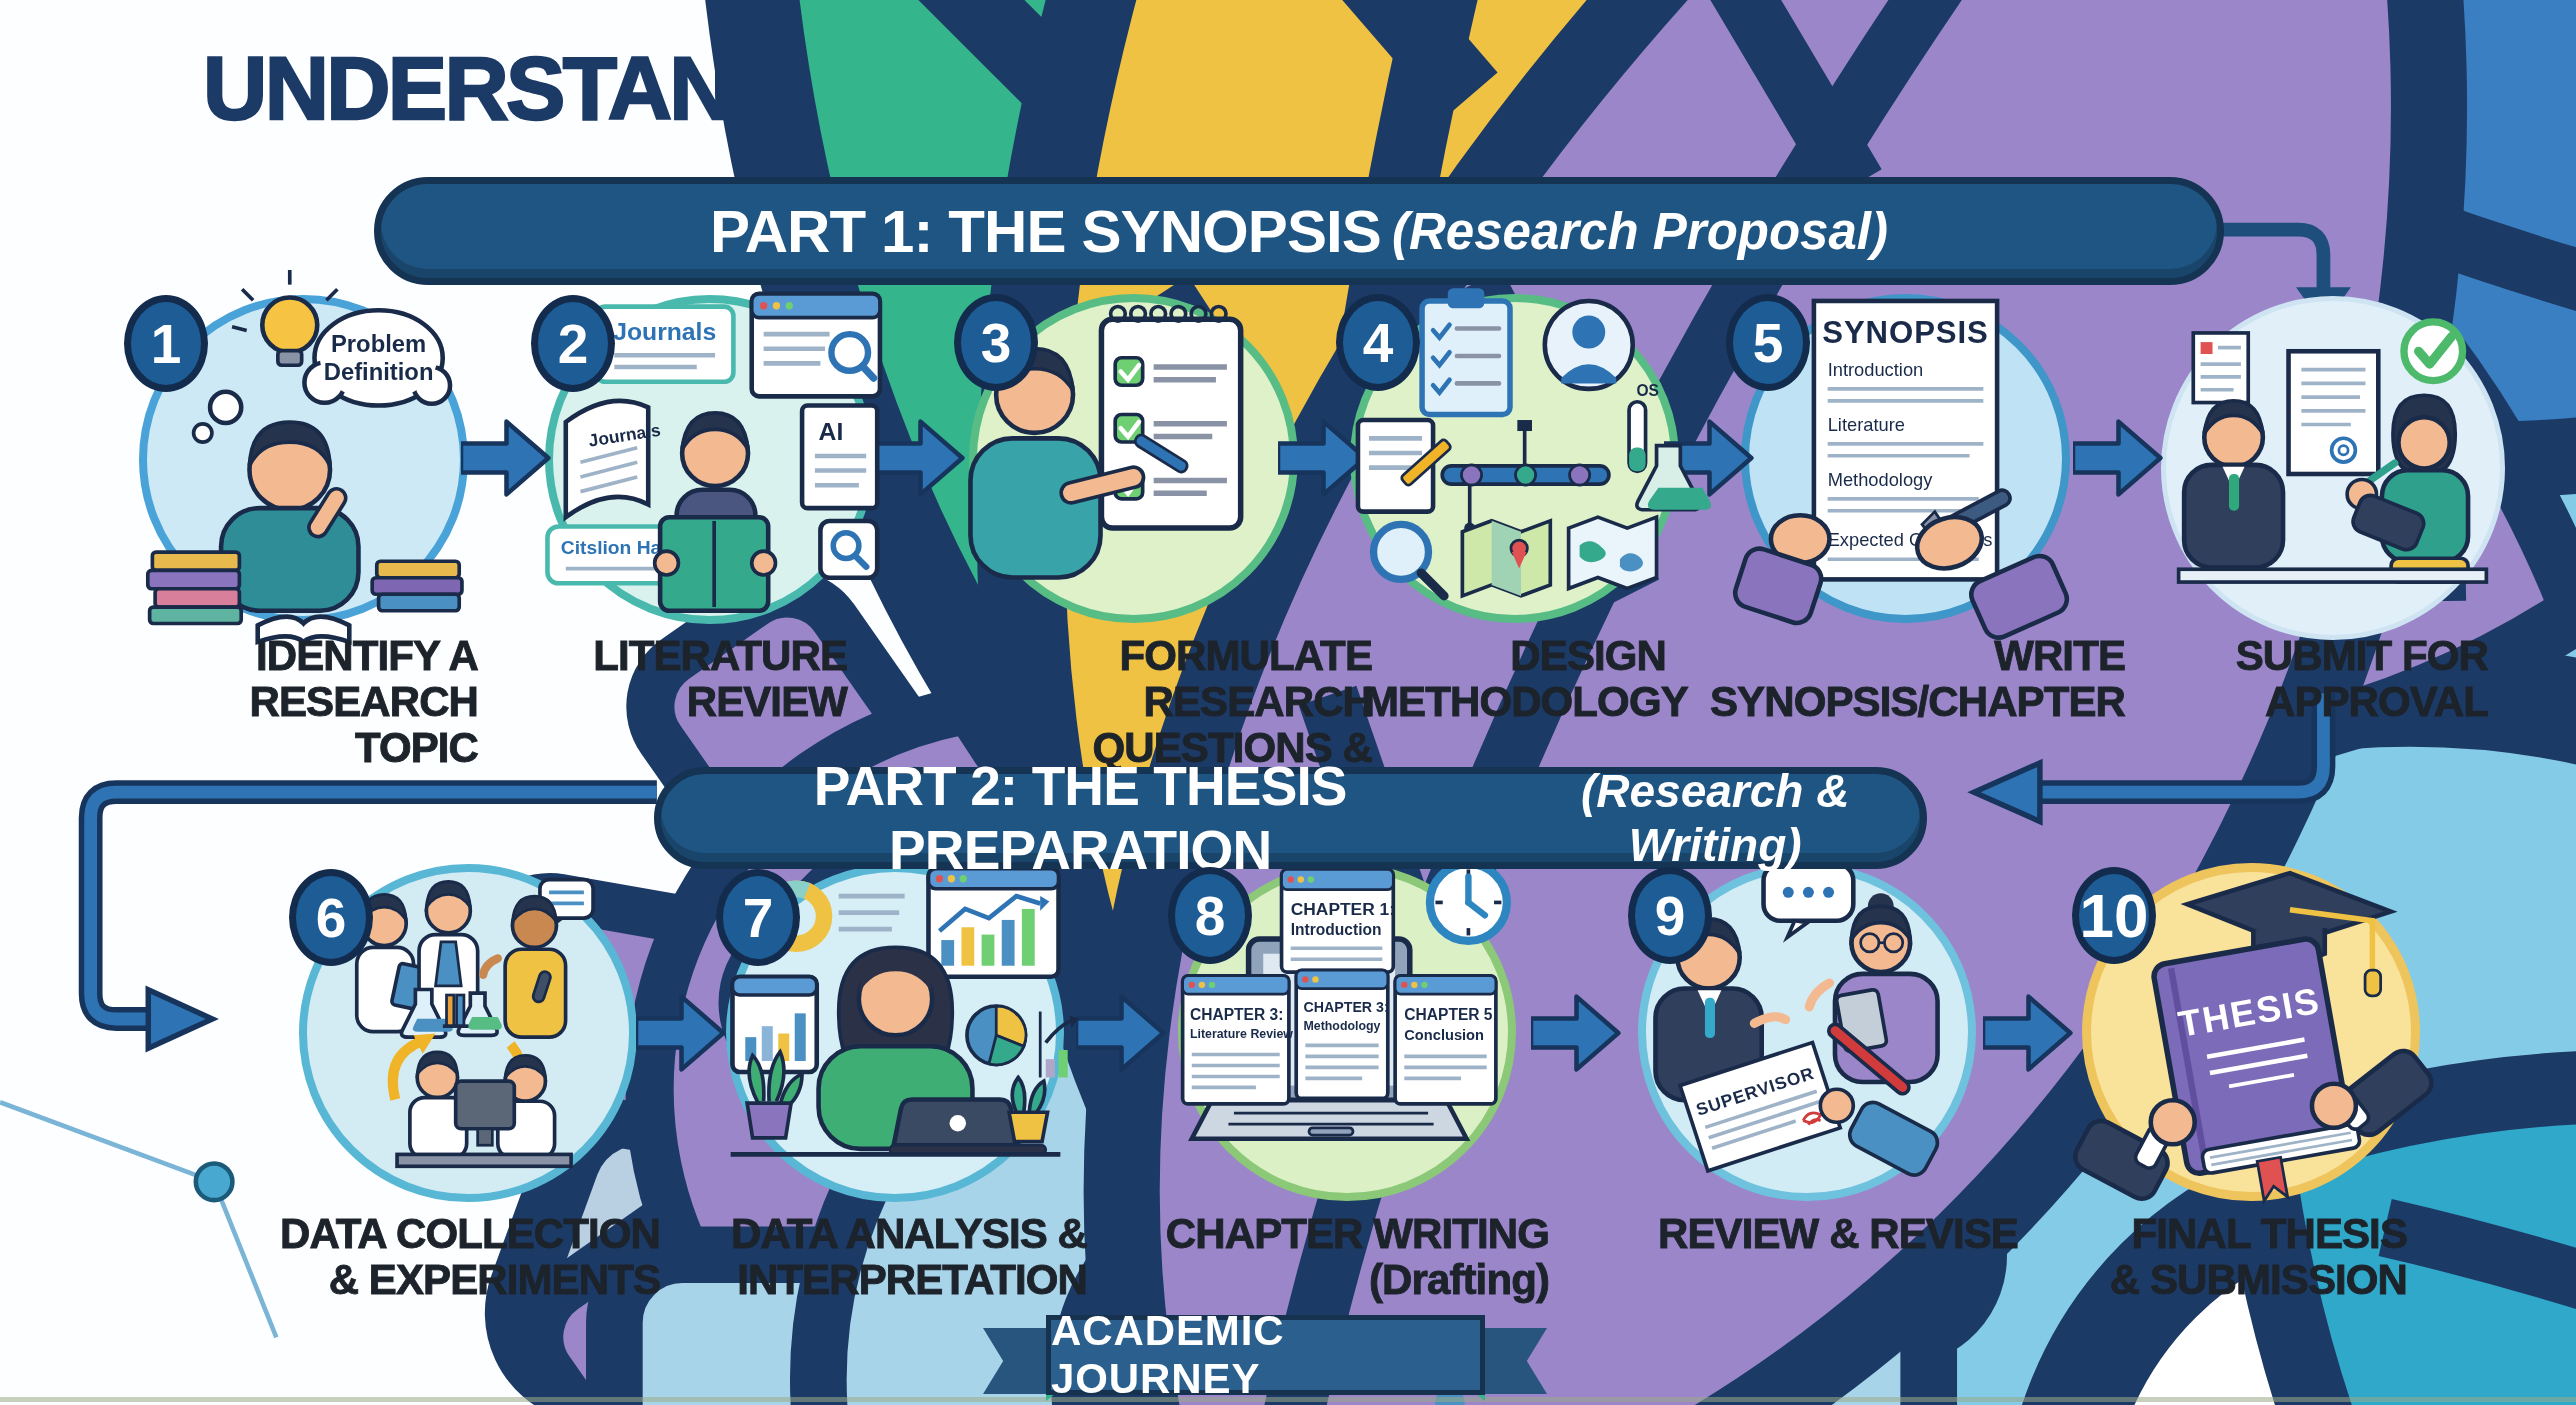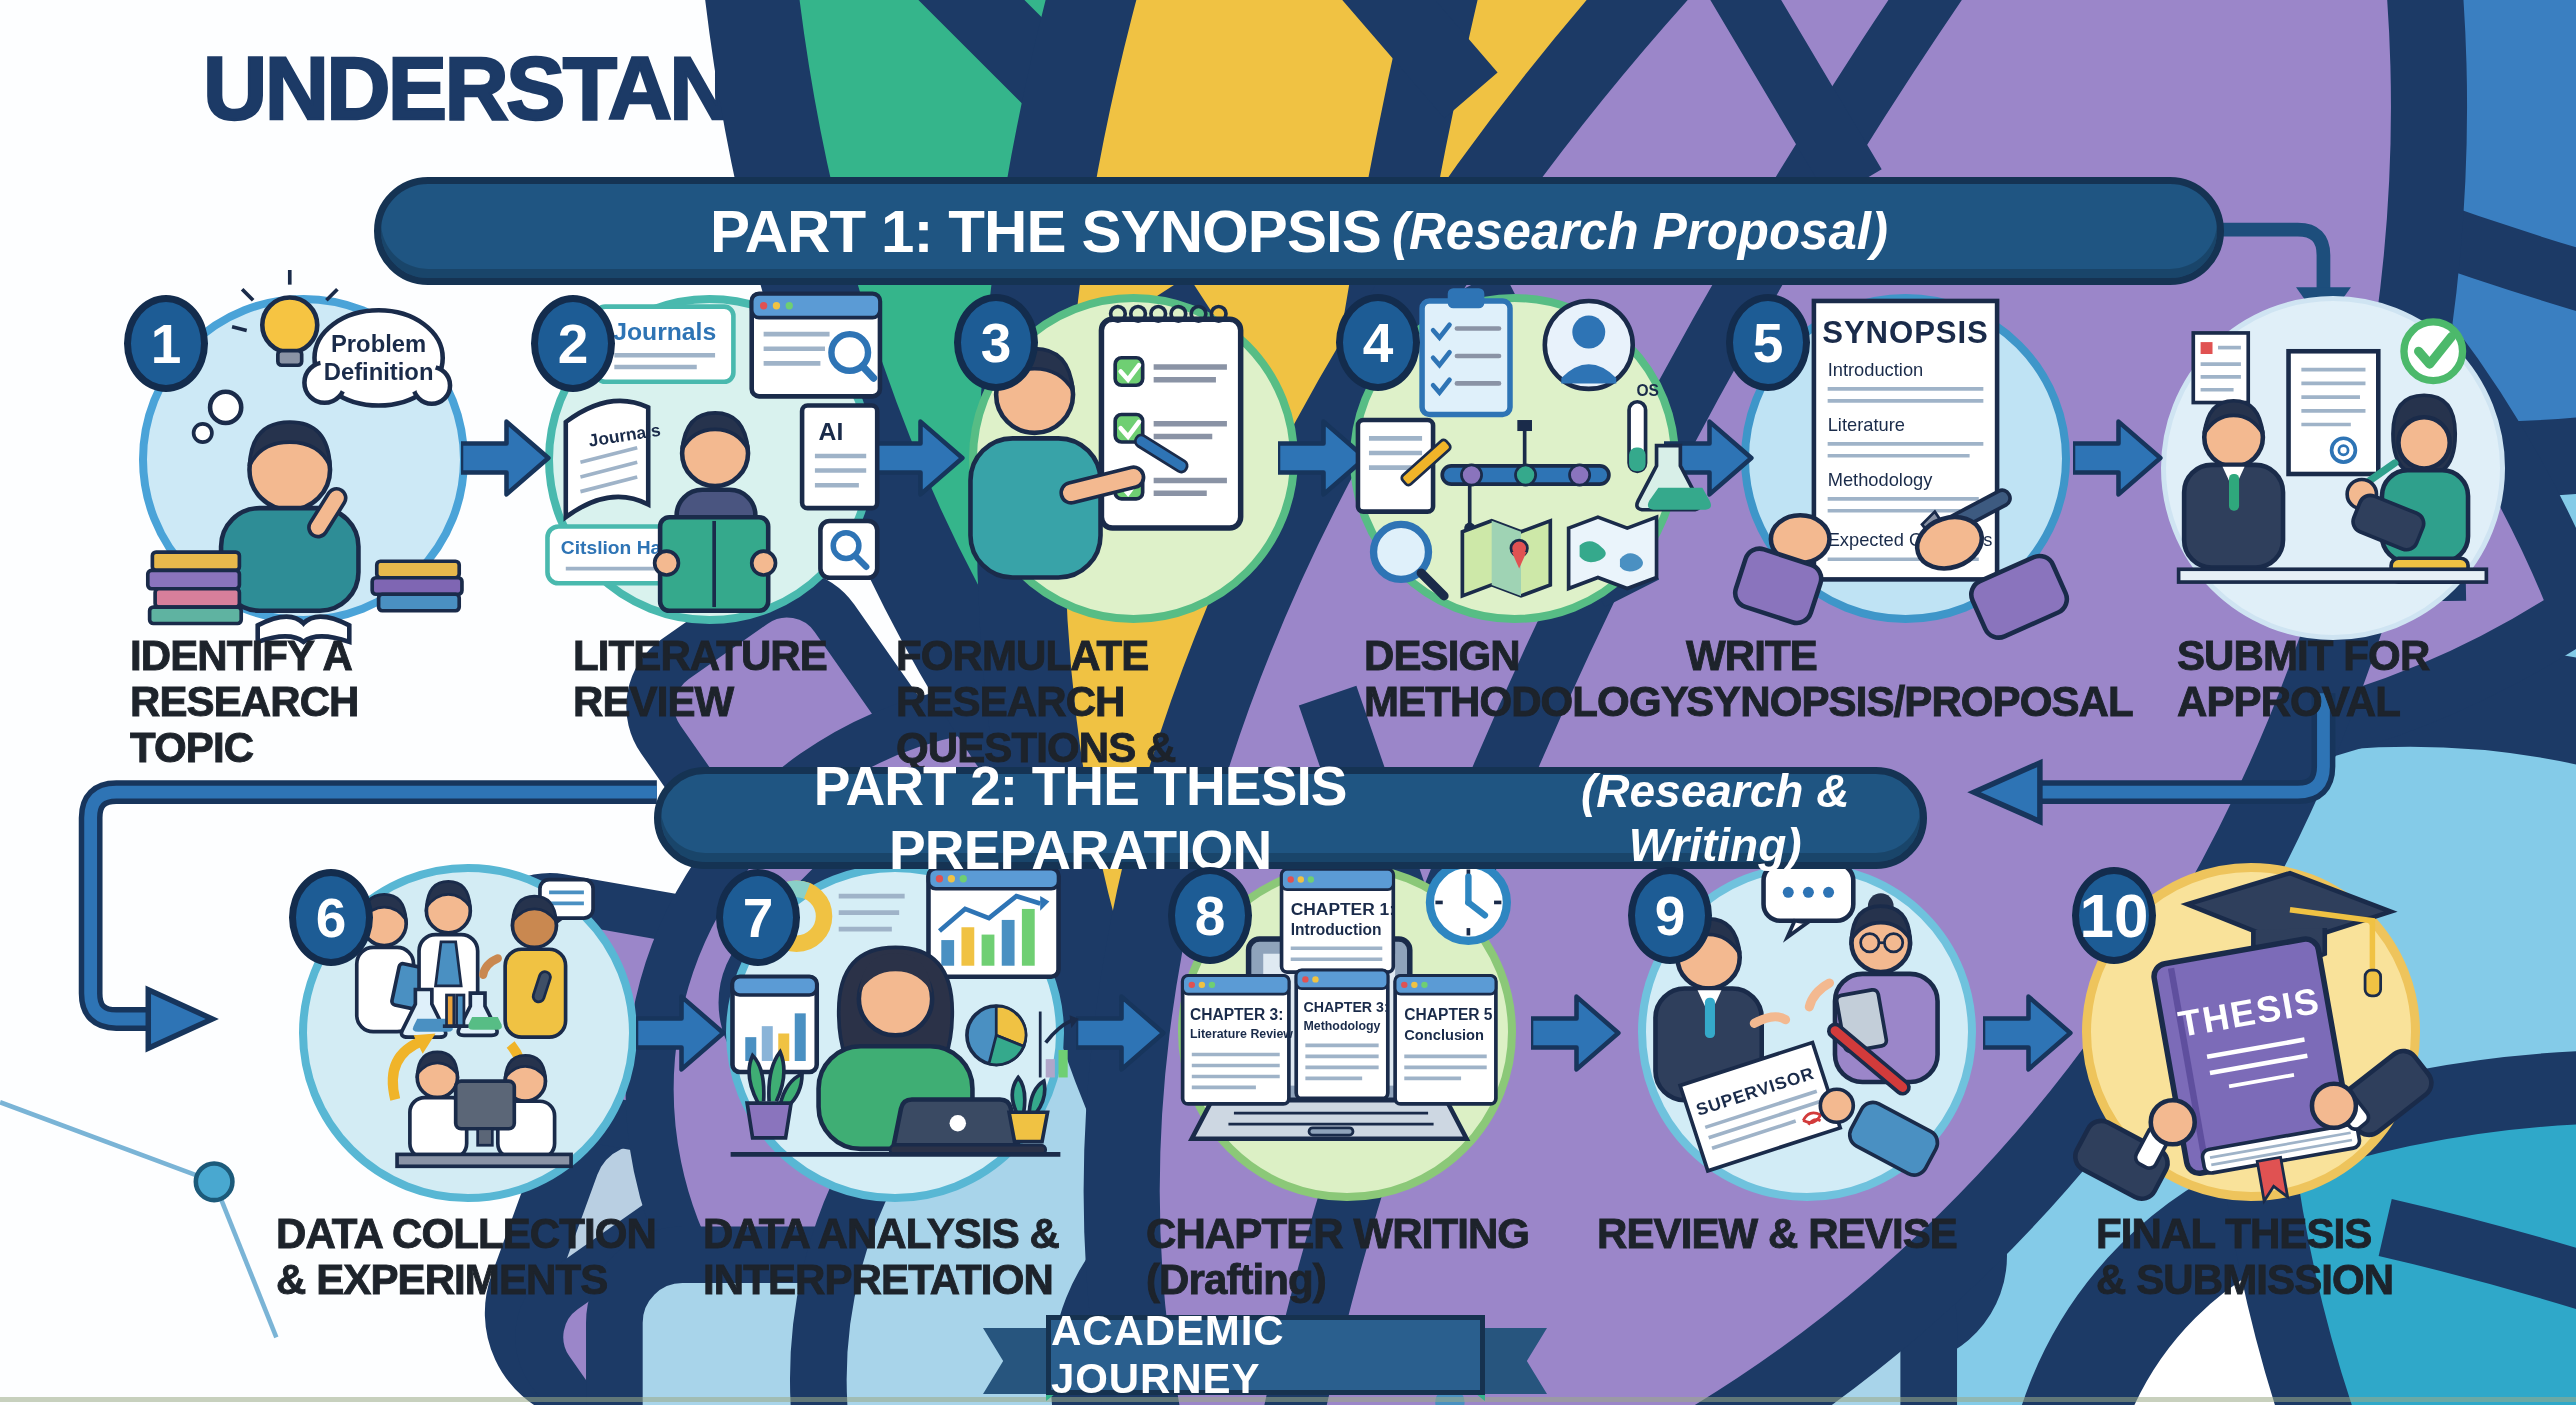--- a/index.html
+++ b/index.html
@@ -39,21 +39,21 @@
   .c9{background:#d2ecf6;border:8.2px solid #6fc2dd;width:338px;height:338px;}
   .c10{background:#f9e29a;border:9.1px solid #eec45c;width:338px;height:338px;}
 
   
   .badge{position:absolute;width:84px;height:97px;background:#1d5c95;border:7.3px solid #132c4d;
          border-radius:50%;color:#fff;font-size:55px;font-weight:bold;display:flex;
          align-items:center;justify-content:center;z-index:6;box-sizing:border-box;}
   .badge.two{font-size:62px;}
 
   
-  .step-label{position:absolute;text-align:left;font-weight:bold;font-size:42px;
+  .step-label{position:absolute;text-align:right;font-weight:bold;font-size:42px;
               line-height:1.1;color:#1d232b;letter-spacing:-0.9px;z-index:4;
               -webkit-text-stroke:0.9px #1d232b;}
 
   
   .flow-arrow{position:absolute;width:91px;height:84px;z-index:3;}
 
   
   .scene{position:absolute;width:403px;height:403px;z-index:3;overflow:visible;}
 
   
@@ -194,21 +194,21 @@
   <div class="badge" style="left:289px;top:869px;">6</div>
   <div class="badge" style="left:716px;top:869px;">7</div>
   <div class="badge" style="left:1168px;top:867px;">8</div>
   <div class="badge" style="left:1628px;top:867px;">9</div>
   <div class="badge two" style="left:2072px;top:867px;">10</div>
 
   <div class="step-label" style="left:130px;top:633px;width:348px;">IDENTIFY A RESEARCH TOPIC</div>
   <div class="step-label" style="left:573px;top:633px;width:274px;">LITERATURE REVIEW</div>
   <div class="step-label" style="left:896px;top:633px;width:476px;">FORMULATE RESEARCH QUESTIONS &amp; OBJECTIVES</div>
   <div class="step-label" style="left:1364px;top:633px;width:302px;">DESIGN METHODOLOGY</div>
-  <div class="step-label" style="left:1686px;top:633px;width:439px;">WRITE SYNOPSIS/PROPOSAL</div>
+  <div class="step-label" style="left:1686px;top:633px;width:439px;">WRITE SYNOPSIS/CHAPTER</div>
   <div class="step-label" style="left:2177px;top:633px;width:311px;">SUBMIT FOR APPROVAL</div>
   <div class="step-label" style="left:276px;top:1211px;width:384px;">DATA COLLECTION &amp; EXPERIMENTS</div>
   <div class="step-label" style="left:703px;top:1211px;width:384px;">DATA ANALYSIS &amp; INTERPRETATION</div>
   <div class="step-label" style="left:1597px;top:1211px;width:421px;">REVIEW &amp; REVISE</div>
   <div class="step-label" style="left:1146px;top:1211px;width:403px;">CHAPTER WRITING (Drafting)</div>
   <div class="step-label" style="left:2096px;top:1211px;width:311px;">FINAL THESIS &amp; SUBMISSION</div>
 
   <svg class="flow-arrow" style="left:461px;top:416px;" viewBox="0 0 100 92">
       <polygon points="0,30 50,30 50,6 96,46 50,86 50,62 0,62" fill="#2e74b5" stroke="#17355c" stroke-width="5" stroke-linejoin="round"></polygon>
     </svg>

